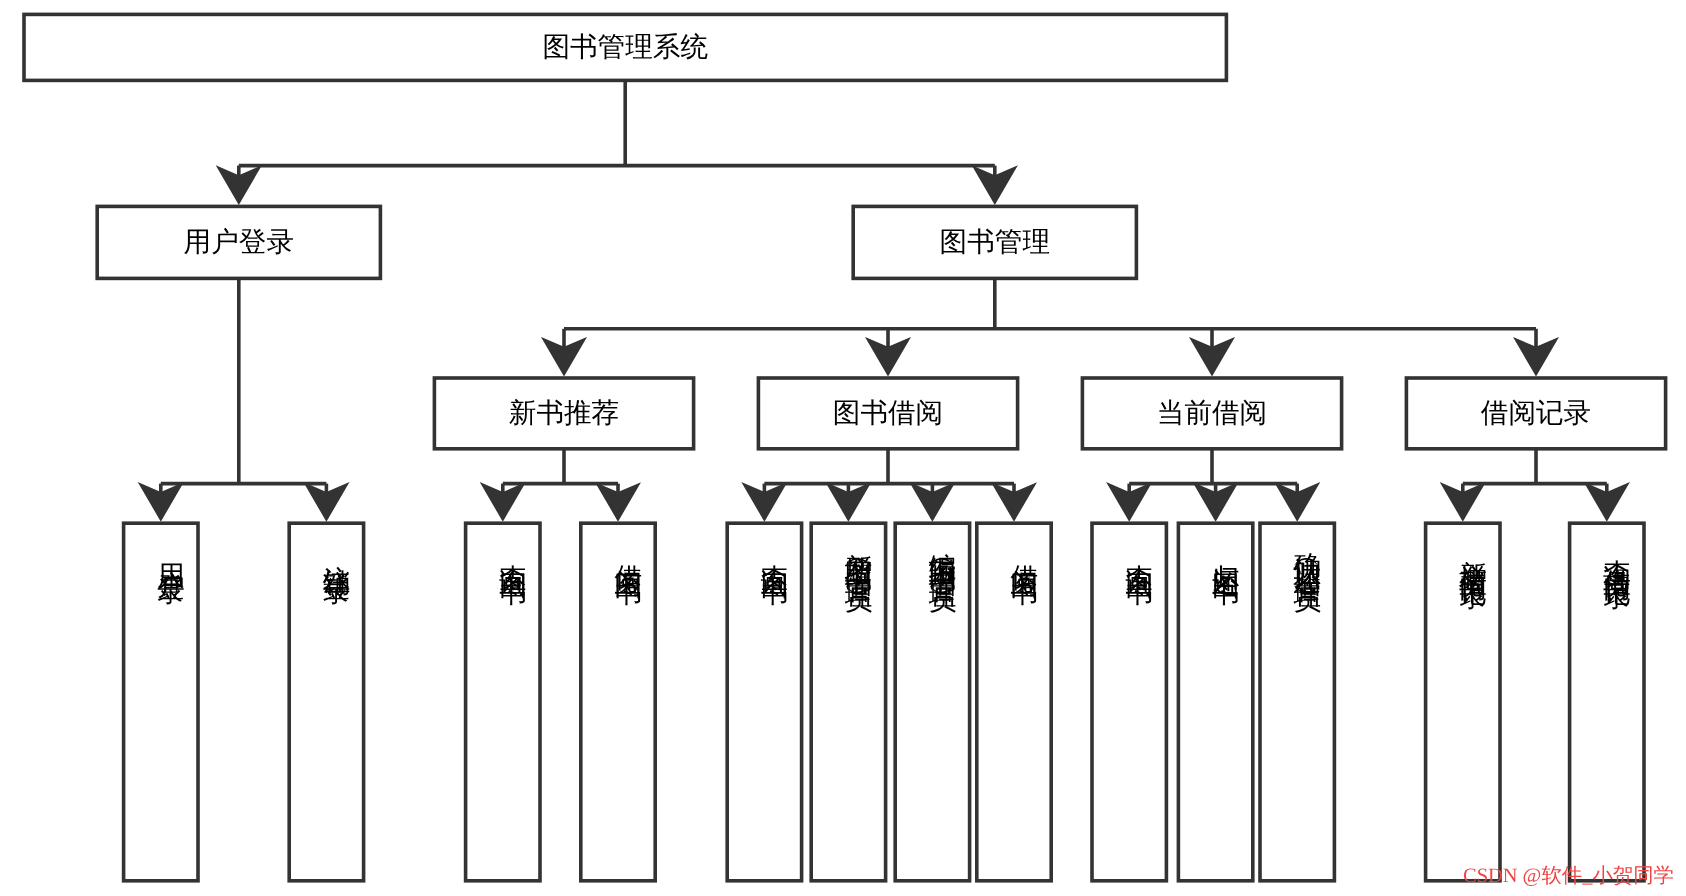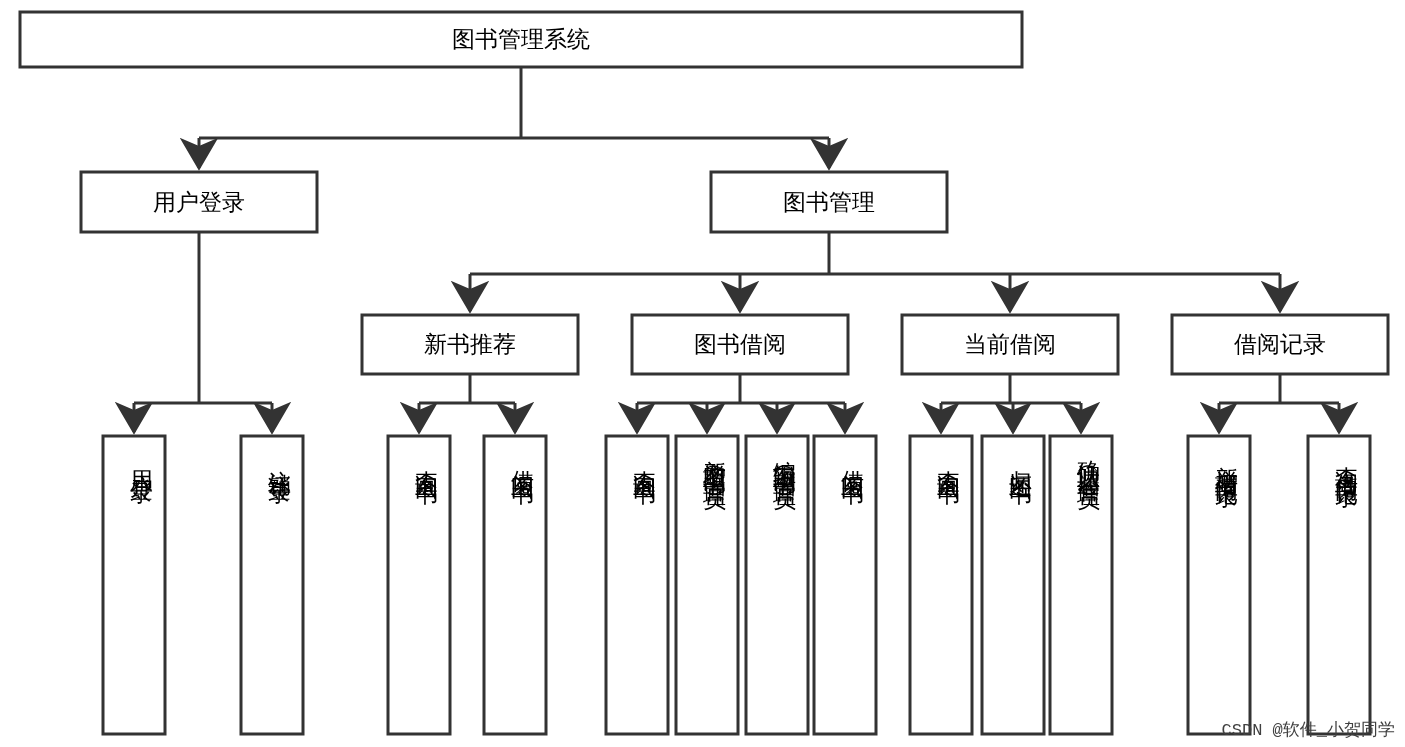--- a/index.html
+++ b/index.html
@@ -17,22 +17,22 @@
   .leaf-label{
     font-family:"DejaVu Sans","Liberation Sans",sans-serif;
     font-size:23px;fill:#000000;text-anchor:middle;
     writing-mode:vertical-rl;
     letter-spacing:4px;
   }
   .connector{stroke:#333333;stroke-width:3;fill:none;}
   .arrow-head{fill:#333333;stroke:none;}
   .watermark{
     position:absolute;right:10px;bottom:6px;
-    font-family:Liberation Mono, monospace;
-    font-size:17px;color:#404040;white-space:nowrap;user-select:none;
+    font-family:Liberation Serif, serif;
+    font-size:17px;color:#ef4444;white-space:nowrap;user-select:none;
   }
 </style>
 </head>
 <body>
 
 <svg id="diagram" viewBox="0 0 1405 747" xmlns="http://www.w3.org/2000/svg">
   <defs>
     <marker id="arrow" viewBox="0 0 12 14" refX="11" refY="7" markerWidth="11" markerHeight="13" orient="auto-start-reverse">
       <path d="M0,0 L12,7 L0,14 L3,7 Z" class="arrow-head"></path>
     </marker>

